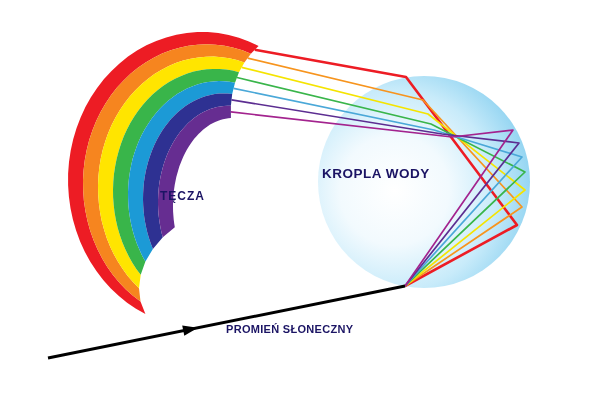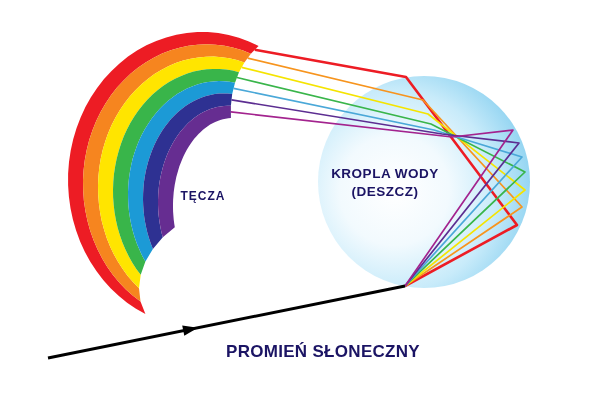--- a/index.html
+++ b/index.html
@@ -8,28 +8,28 @@
     width:600px;height:400px;
     background:#ffffff;
     overflow:hidden;
     font-family:"Liberation Sans", sans-serif;
   }
   .stage svg{position:absolute;left:0;top:0;}
   .dlabel{
     position:absolute;
     font-weight:bold;
     color:#1b1464;
-    text-align:center;
+    text-align:left;
     line-height:1.15;
     white-space:nowrap;
   }
   #label-tecza{left:160px;top:190px;width:86px;font-size:12px;letter-spacing:1px;}
   #label-kropla{left:322px;top:166px;width:126px;font-size:13.5px;letter-spacing:0.5px;}
   #label-deszcz{left:322px;top:184px;width:126px;font-size:13.5px;letter-spacing:0.5px;}
-  #label-promien{left:226px;top:342px;width:150px;font-size:17px;letter-spacing:0.3px;}
+  #label-promien{left:226px;top:323px;width:150px;font-size:11px;letter-spacing:0.3px;}
 </style>
 </head>
 <body>
 
 <div class="stage">
 
   <svg id="diagram-svg" width="600" height="400" viewBox="0 0 600 400">
     <defs>
       <radialGradient id="dropGrad" cx="36%" cy="54%" r="68%">
         <stop offset="0%" stop-color="#ffffff"></stop>
@@ -62,16 +62,15 @@
     <g id="sunray-group">
         <line x1="48" y1="358" x2="405" y2="286" stroke="#000000" stroke-width="3"></line>
         <polygon points="197.9,327.8 184.3,335.8 182.2,325.6" fill="#000000"></polygon>
       </g>
   </svg>
 
   <div class="dlabel" id="label-tecza">TĘCZA</div>
 
   <div class="dlabel" id="label-kropla">KROPLA WODY</div>
 
-  <div class="dlabel" id="label-deszcz">(DESZCZ)</div>
 
   <div class="dlabel" id="label-promien">PROMIEŃ SŁONECZNY</div>
 </div>
 
 </body></html>

